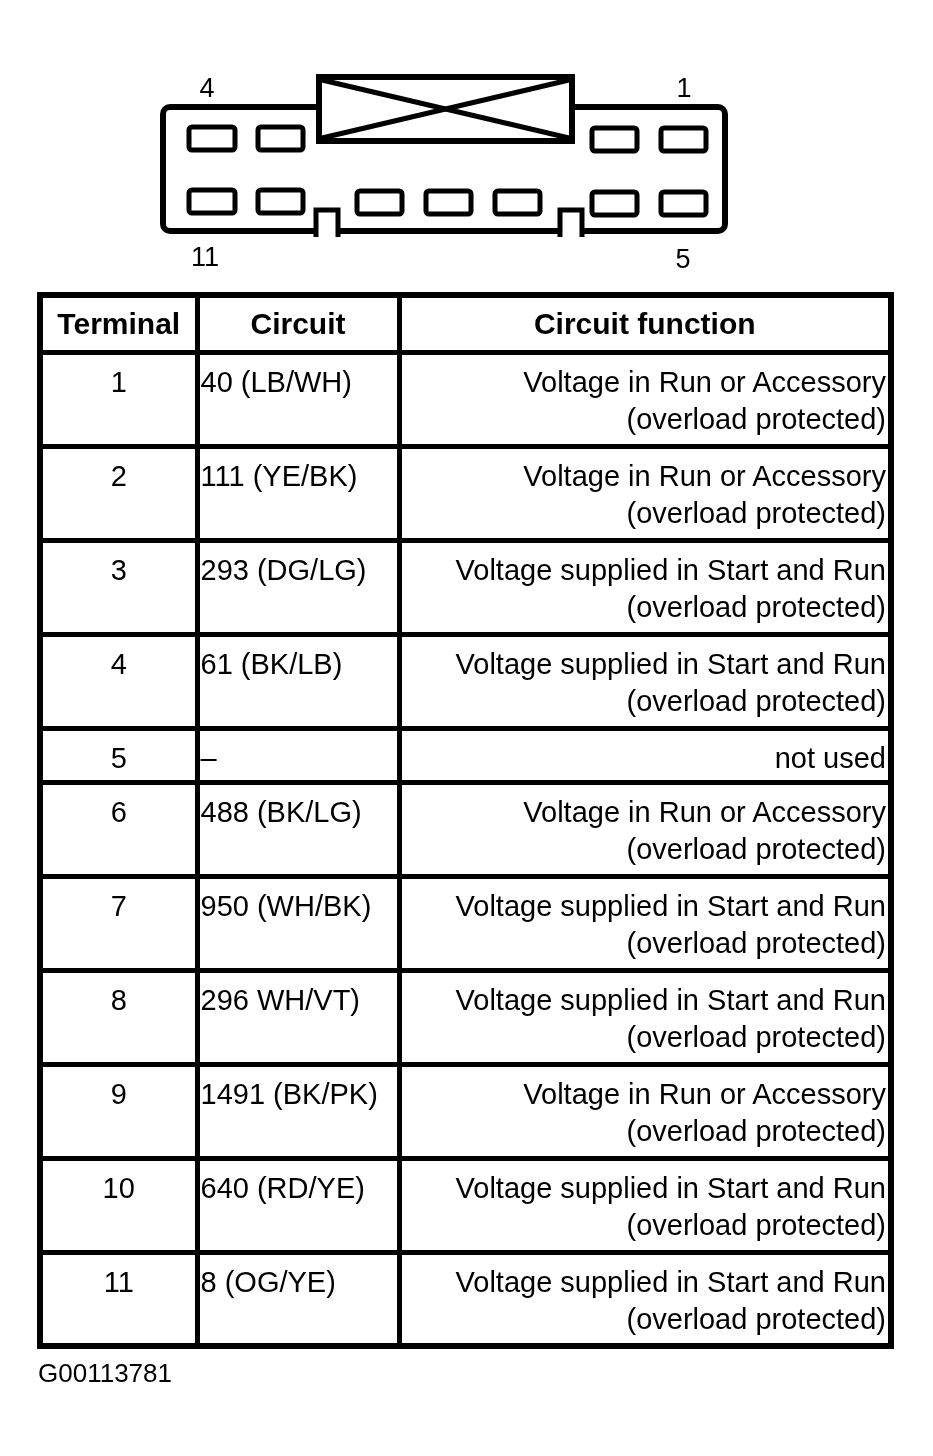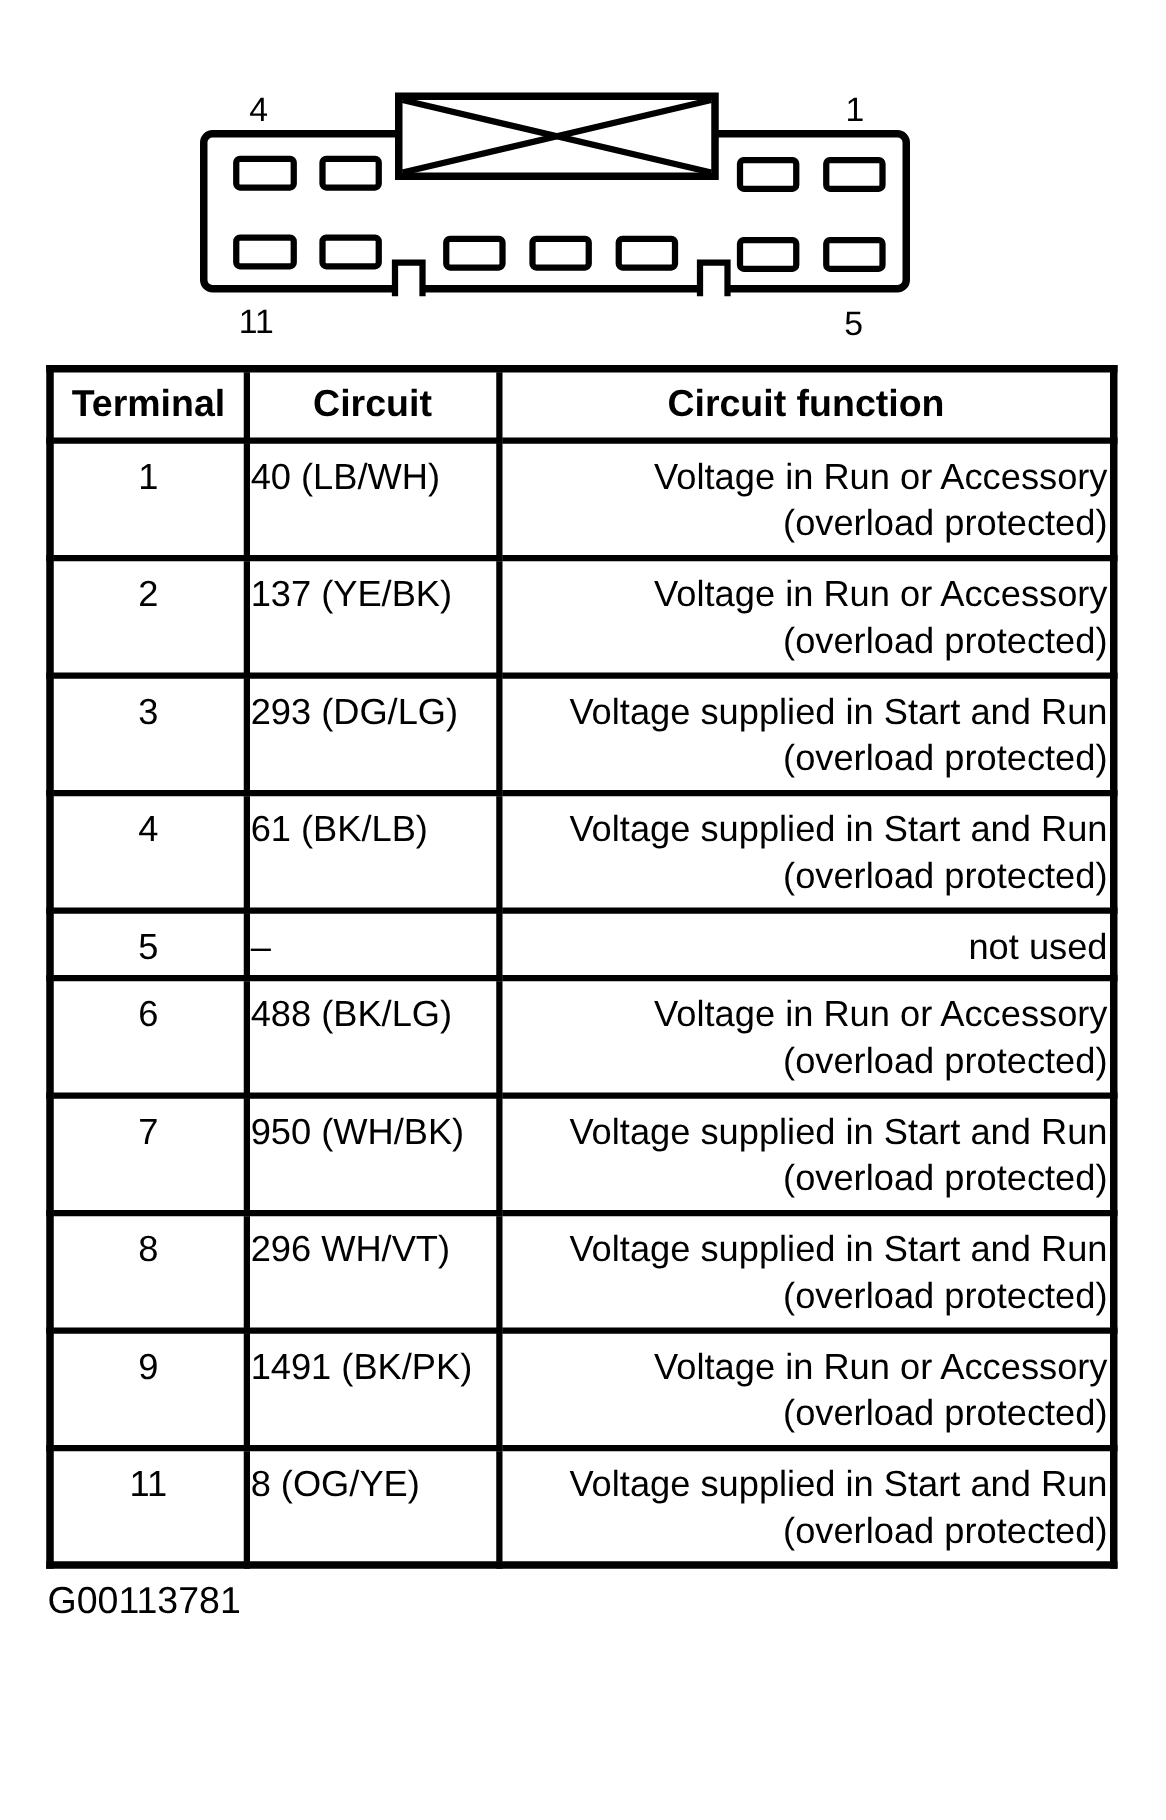--- a/index.html
+++ b/index.html
@@ -50,21 +50,21 @@
     line-height: 37px;
     vertical-align: top;
     padding-top: 9px;
   }
   td.terminal-cell { text-align: center; }
   td.circuit-cell  { text-align: left; white-space: nowrap; }
   td.function-cell { text-align: left; padding-left: 8px; padding-right: 2px; }
   .fn-line { white-space: nowrap; text-align: right; }
   .figure-id {
     margin: 9px 0 0 38px;
-    font-size: 30px;
+    font-size: 26px;
   }
 </style>
 </head>
 <body>
 
 <div class="page">
 
   <svg class="connector-svg" viewBox="0 0 933 290" xmlns="http://www.w3.org/2000/svg">
     <g stroke="#000000" fill="none">
       <rect x="163" y="107" width="562" height="124" rx="7" stroke-width="6" fill="#ffffff"></rect>
@@ -110,21 +110,21 @@
     <tr class="data-row">
       <td class="terminal-cell">1</td>
       <td class="circuit-cell">40 (LB/WH)</td>
       <td class="function-cell">
         <div class="fn-line">Voltage in Run or Accessory</div>
         <div class="fn-line">(overload protected)</div>
       </td>
     </tr>
     <tr class="data-row">
       <td class="terminal-cell">2</td>
-      <td class="circuit-cell">137 (YE/BK)</td>
+      <td class="circuit-cell">111 (YE/BK)</td>
       <td class="function-cell">
         <div class="fn-line">Voltage in Run or Accessory</div>
         <div class="fn-line">(overload protected)</div>
       </td>
     </tr>
     <tr class="data-row">
       <td class="terminal-cell">3</td>
       <td class="circuit-cell">293 (DG/LG)</td>
       <td class="function-cell">
         <div class="fn-line">Voltage supplied in Start and Run</div>
@@ -172,20 +172,28 @@
     </tr>
     <tr class="data-row">
       <td class="terminal-cell">9</td>
       <td class="circuit-cell">1491 (BK/PK)</td>
       <td class="function-cell">
         <div class="fn-line">Voltage in Run or Accessory</div>
         <div class="fn-line">(overload protected)</div>
       </td>
     </tr>
     <tr class="data-row">
+      <td class="terminal-cell">10</td>
+      <td class="circuit-cell">640 (RD/YE)</td>
+      <td class="function-cell">
+        <div class="fn-line">Voltage supplied in Start and Run</div>
+        <div class="fn-line">(overload protected)</div>
+      </td>
+    </tr>
+    <tr class="data-row">
       <td class="terminal-cell">11</td>
       <td class="circuit-cell">8 (OG/YE)</td>
       <td class="function-cell">
         <div class="fn-line">Voltage supplied in Start and Run</div>
         <div class="fn-line">(overload protected)</div>
       </td>
     </tr>
   </tbody>
     </table>
 

